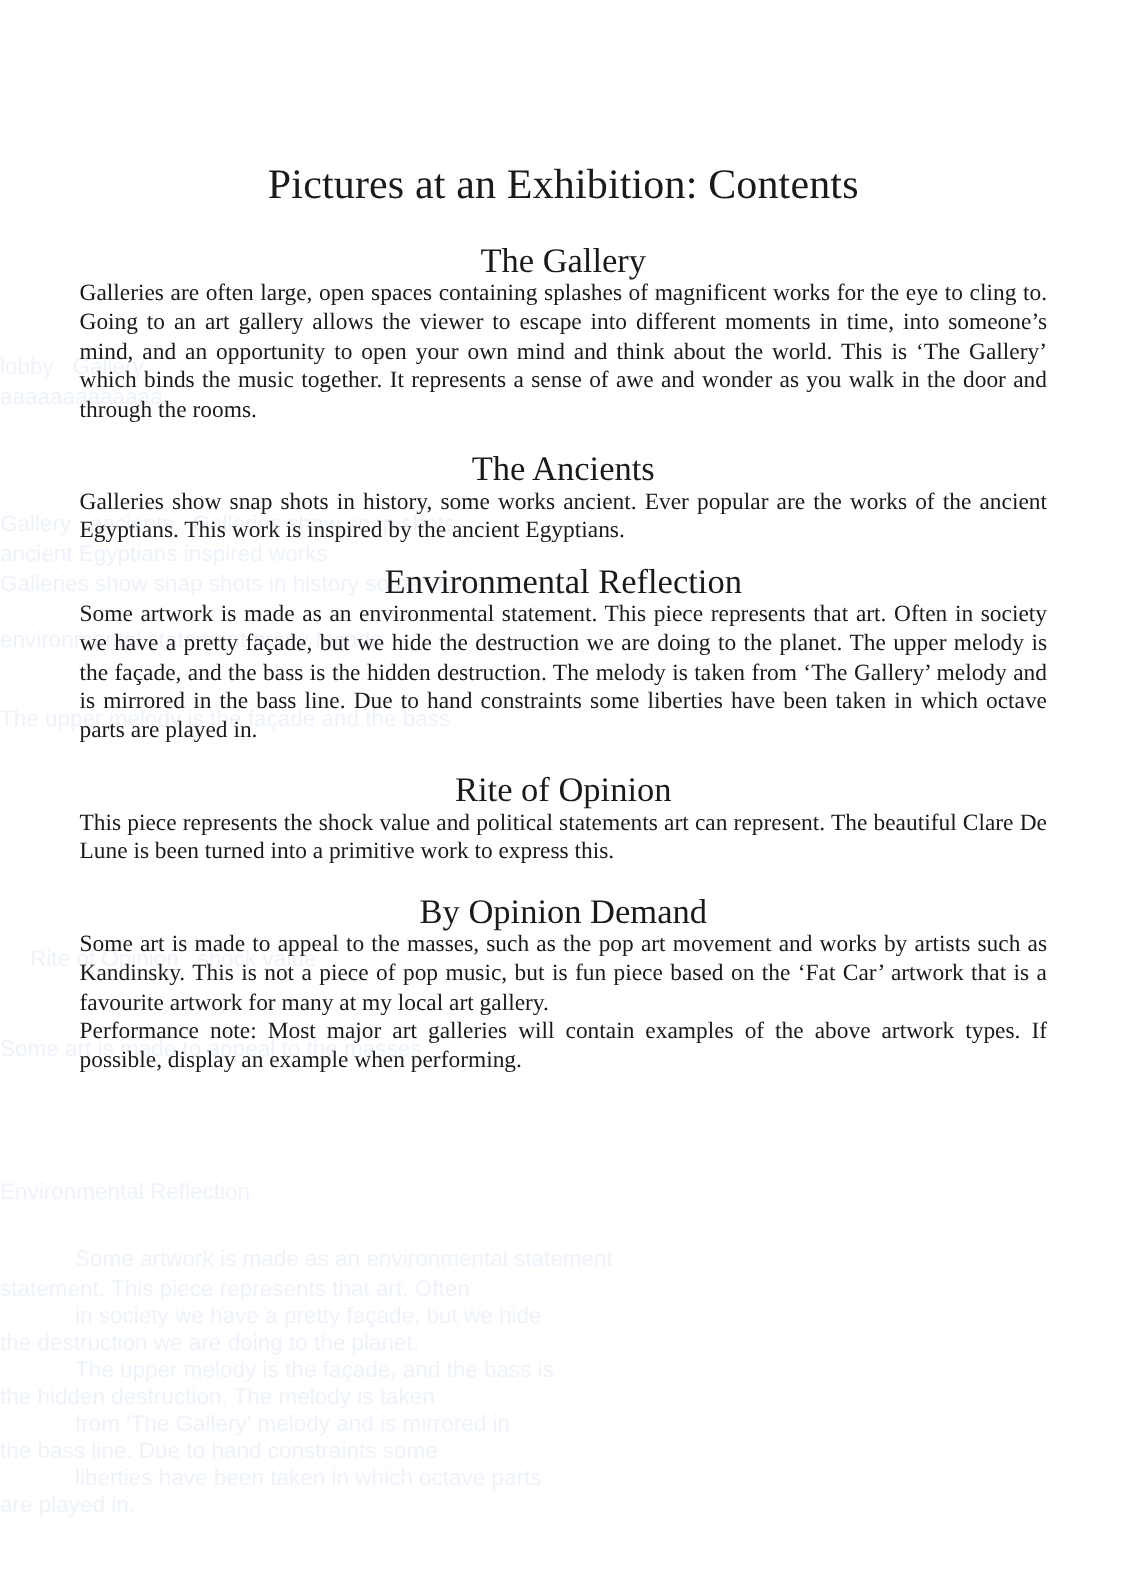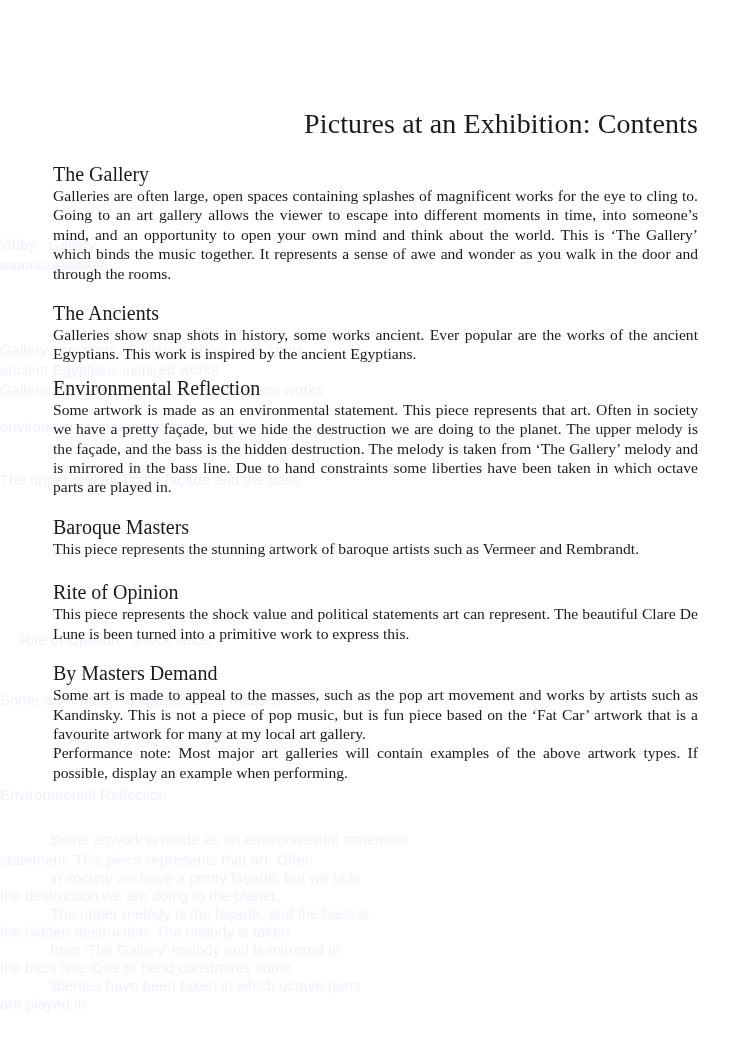--- a/index.html
+++ b/index.html
@@ -27,28 +27,29 @@
     }
     .page {
       position: absolute;
       left: 53px;
       top: 108px;
       width: 645px;
     }
     .doc-title {
       font-family: "Liberation Serif", serif;
       font-size: 28px;
-      text-align: right;
+      text-align: center;
       margin: 0 0 22px 0;
       font-weight: normal;
       letter-spacing: 0.1px;
     }
     .section-heading {
       font-family: "Liberation Serif", serif;
-      font-size: 20px;
+      font-size: 23px;
+      text-align: center;
       margin: 0;
       line-height: 24px;
       font-weight: normal;
     }
     .section-body {
       font-family: "Liberation Serif", serif;
       font-size: 15.6px;
       line-height: 19.4px;
       text-align: justify;
       margin: 0;
@@ -94,28 +95,24 @@
   <section class="section tight">
     <h2 class="section-heading">The Ancients</h2>
     <p class="section-body">Galleries show snap shots in history, some works ancient. Ever popular are the works of the ancient Egyptians. This work is inspired by the ancient Egyptians.</p>
   </section>
 
   <section class="section">
     <h2 class="section-heading">Environmental Reflection</h2>
     <p class="section-body">Some artwork is made as an environmental statement. This piece represents that art. Often in society we have a pretty façade, but we hide the destruction we are doing to the planet. The upper melody is the façade, and the bass is the hidden destruction. The melody is taken from ‘The Gallery’ melody and is mirrored in the bass line. Due to hand constraints some liberties have been taken in which octave parts are played in.</p>
   </section>
 
-  <section class="section loose">
-    <h2 class="section-heading">Baroque Masters</h2>
-    <p class="section-body">This piece represents the stunning artwork of baroque artists such as Vermeer and Rembrandt.</p>
-  </section>
 
   <section class="section">
     <h2 class="section-heading">Rite of Opinion</h2>
     <p class="section-body">This piece represents the shock value and political statements art can represent. The beautiful Clare De Lune is been turned into a primitive work to express this.</p>
   </section>
 
   <section class="section">
-    <h2 class="section-heading">By Masters Demand</h2>
+    <h2 class="section-heading">By Opinion Demand</h2>
     <p class="section-body">Some art is made to appeal to the masses, such as the pop art movement and works by artists such as Kandinsky. This is not a piece of pop music, but is fun piece based on the ‘Fat Car’ artwork that is a favourite artwork for many at my local art gallery.</p>
     <p class="section-body">Performance note: Most major art galleries will contain examples of the above artwork types. If possible, display an example when performing.</p>
   </section>
 </main>
 
 </body></html>

